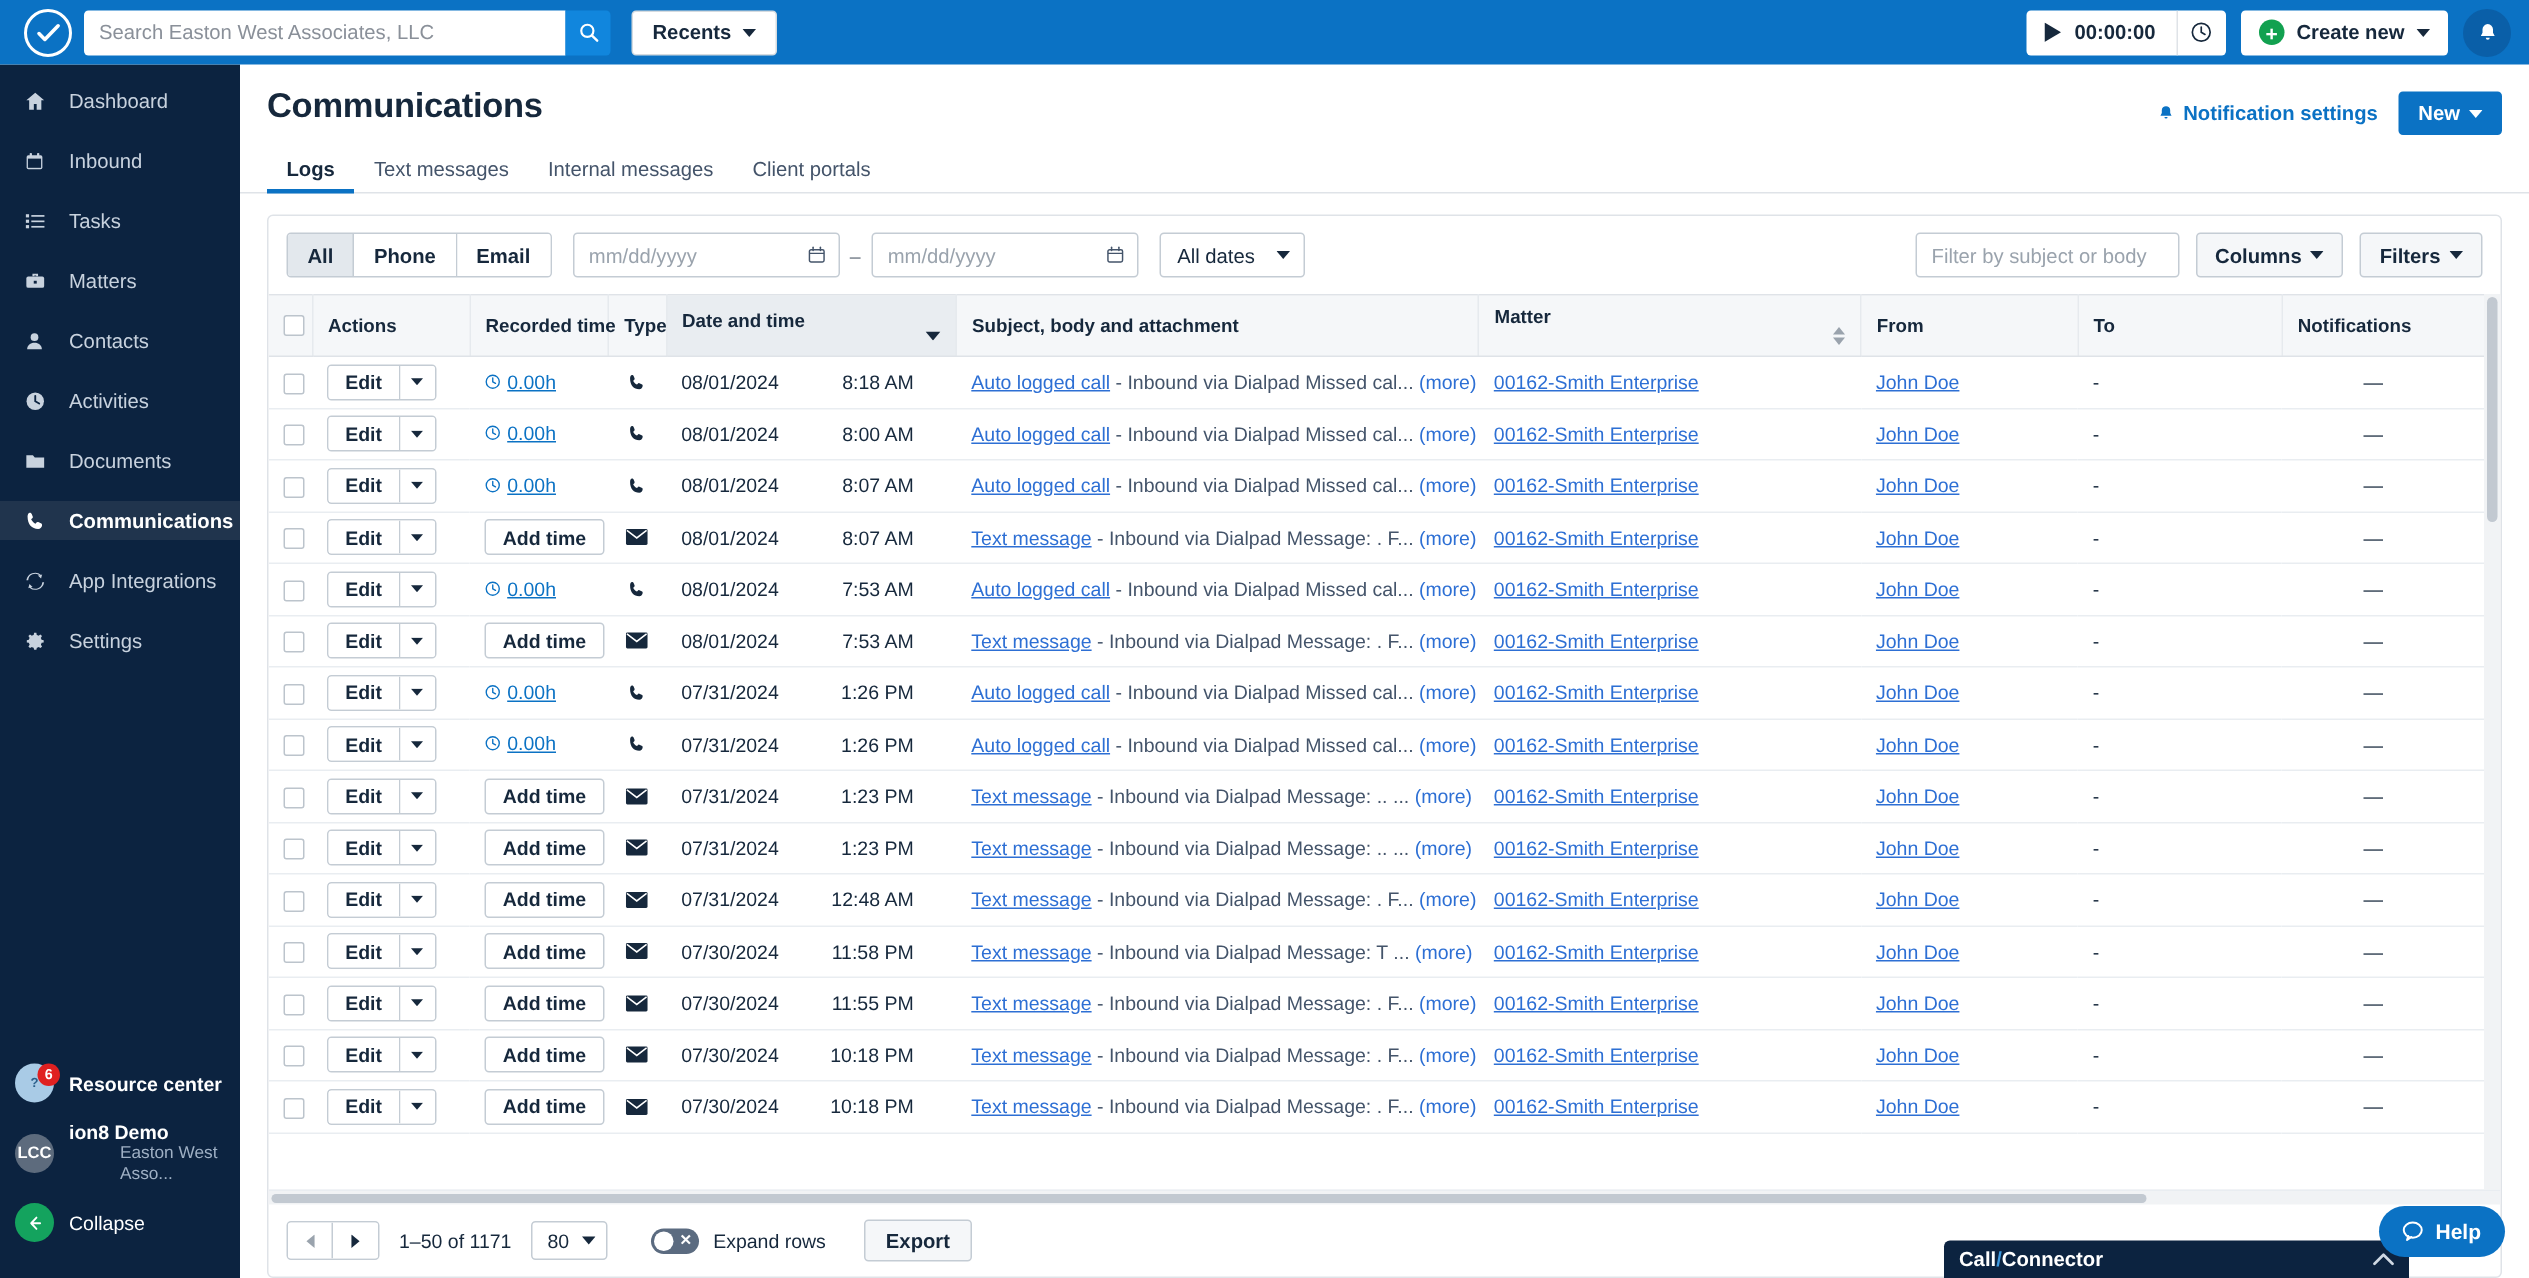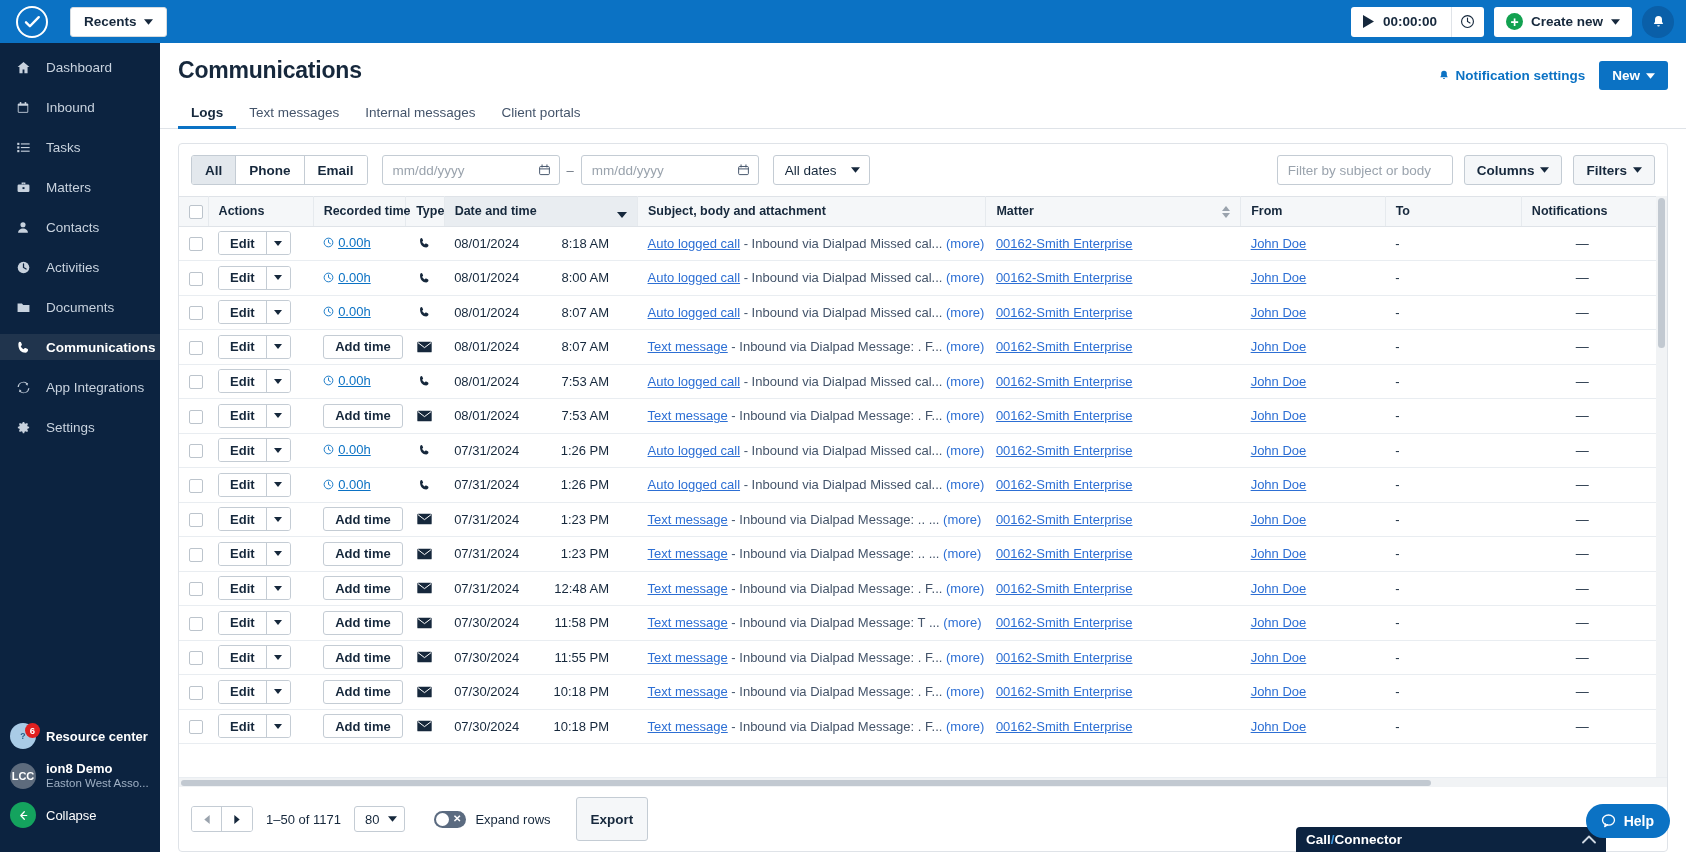--- a/index.html
+++ b/index.html
@@ -157,21 +157,21 @@
   
   .table-scroll { flex: 1; min-height: 0; overflow: hidden; position: relative; }
   table { border-collapse: collapse; width: 100%; table-layout: fixed; }
   thead th {
     background: #f5f7f9; border-top: 1px solid #dfe3e8; border-bottom: 1px solid #dfe3e8;
     font-size: 12.5px; font-weight: bold; color: #16283c; text-align: left;
     padding: 7px 10px; height: 28px; border-right: 1px solid #e6eaee; white-space: nowrap;
   }
   thead th.sorted { background: #e9edf1; }
   thead th.th-sortable { cursor: pointer; }
-  .th-inner { display: flex; align-items: flex-end; }
+  .th-inner { display: flex; align-items: flex-start; flex-direction: column; }
   .th-inner .sort-caret { margin-left: auto; }
   tbody td {
     border-bottom: 1px solid #e9edf1; font-size: 13px; color: #16283c;
     padding: 0 10px; height: 34.5px; white-space: nowrap; overflow: hidden;
   }
   .cb {
     width: 14px; height: 14px; border: 1px solid #bcc4cc; border-radius: 2px; background: #fff;
     display: inline-block; cursor: pointer; vertical-align: middle;
   }
   .edit-group { display: inline-flex; height: 24px; border: 1px solid #c4ccd4; border-radius: 3px; overflow: hidden; }
@@ -220,21 +220,21 @@
     font-size: 13px; color: #16283c; cursor: pointer; background: #fff;
   }
   .toggle {
     width: 32px; height: 17px; border-radius: 10px; background: #5b6b80; display: flex; align-items: center;
     padding: 2px; cursor: pointer; position: relative;
   }
   .toggle .knob { width: 13px; height: 13px; border-radius: 50%; background: #fff; }
   .toggle .x { position: absolute; right: 5px; top: 2px; color: #fff; font-size: 10px; font-weight: bold; }
   .expand-label { font-size: 13px; color: #16283c; }
   .export-btn {
-    height: 44px; border: 1px solid #c4ccd4; border-radius: 3px; background: #f5f7f9;
+    height: 28px; border: 1px solid #c4ccd4; border-radius: 3px; background: #f5f7f9;
     padding: 0 14px; font-size: 13.5px; font-weight: bold; color: #16283c;
     display: flex; align-items: center; cursor: pointer;
   }
 
   
   .help-pill {
     position: absolute; right: 16px; bottom: 14px; height: 34px; border-radius: 17px;
     background: #0b72c4; color: #fff; font-size: 14px; font-weight: bold;
     display: flex; align-items: center; gap: 7px; padding: 0 16px 0 14px; cursor: pointer; z-index: 30;
   }
@@ -249,20 +249,29 @@
 </head>
 <body>
 
 <div class="app">
 
   <div class="topbar">
     <div class="logo-wrap">
       <div class="logo">
         <svg width="18" height="18" viewBox="0 0 24 24">
             <path d="M4 12.5l5.2 5.2L21 5.6" stroke="#fff" stroke-width="3.2" fill="none" stroke-linecap="round" stroke-linejoin="round"></path>
+          </svg>
+      </div>
+    </div>
+    <div class="search-wrap">
+      <input class="search-input" type="text" placeholder="Search Easton West Associates, LLC" style="">
+      <div class="search-btn">
+        <svg width="15" height="15" viewBox="0 0 24 24">
+            <circle cx="10.5" cy="10.5" r="6.5" stroke="#fff" stroke-width="2.3" fill="none"></circle>
+            <line x1="15.5" y1="15.5" x2="21" y2="21" stroke="#fff" stroke-width="2.6" stroke-linecap="round"></line>
           </svg>
       </div>
     </div>
     <div class="recents-btn">
       <span>Recents</span>
       <svg width="9" height="6" viewBox="0 0 10 6">
           <path d="M0 0h10L5 6z" fill="#16283c"></path>
         </svg>
     </div>
 
@@ -428,21 +437,21 @@
           </span>
           <span class="sb-label">Resource center</span>
         </div>
 
         <div class="sb-row">
           <span class="sb-ico">
             <span class="sb-circle" style="background:#5d6b7d;color:#fff;font-size:11px;font-weight:bold;">LCC</span>
           </span>
           <span>
             <span class="sb-label" style="display:block;line-height:15px;">ion8 Demo</span>
-            <span class="sb-sub" style="display:block;line-height:14px;">Easton West Asso...</span>
+            <span class="sb-sub" style="display:block;line-height:14px;margin-left:34px;">Easton West Asso...</span>
           </span>
         </div>
 
         <div class="sb-row">
           <span class="sb-ico">
             <span class="sb-circle" style="background:#14a35e;">
               <svg width="13" height="13" viewBox="0 0 24 24">
                   <path d="M13.5 5L7 12l6.5 7M7 12h11" stroke="#fff" stroke-width="2.3" fill="none" stroke-linecap="round" stroke-linejoin="round"></path>
                 </svg>
             </span>

